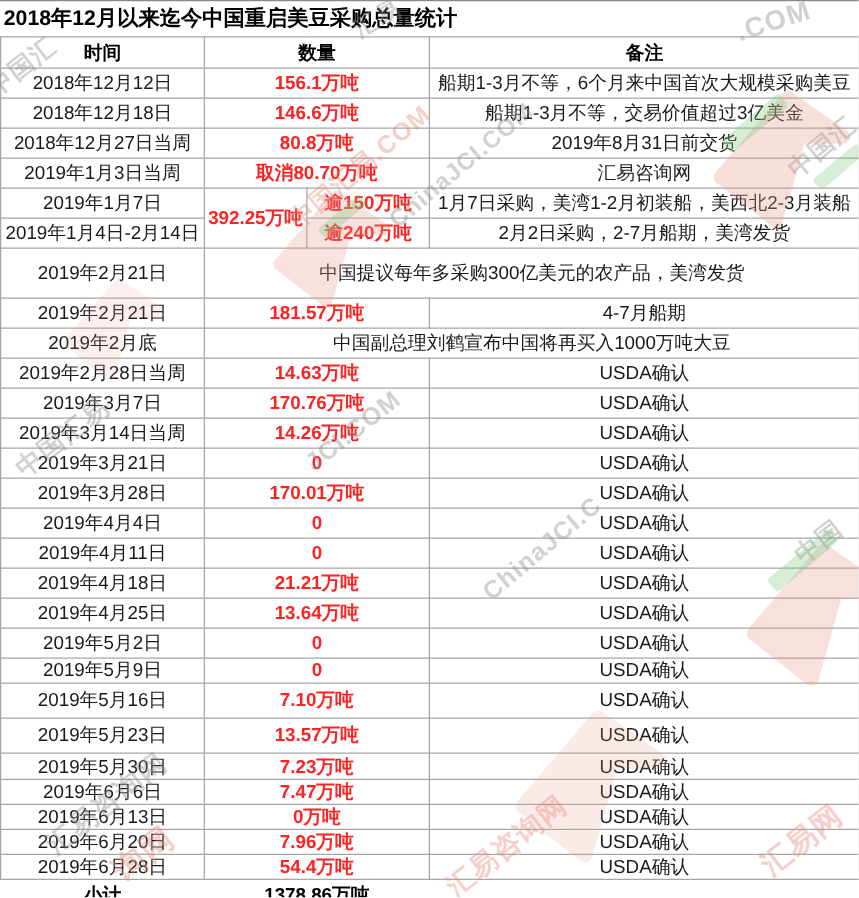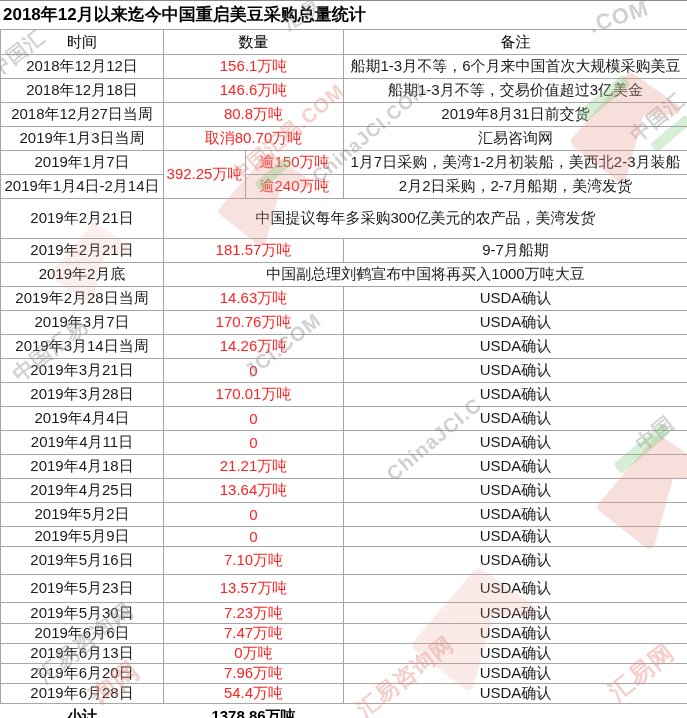--- a/index.html
+++ b/index.html
@@ -33,30 +33,30 @@
   .tbl th,.tbl td{
     border:1px solid #a6a6a6;
     text-align:center;
     vertical-align:middle;
     padding:0;
     font-size:15px;
     white-space:nowrap;
     background:transparent;
   }
   .tbl thead tr{height:25px}
-  .tbl th{font-weight:normal;color:#000;}
+  .tbl th{font-weight:bold;color:#000;}
   .tbl tbody tr{height:24px}
   .tbl tbody tr:nth-child(7){height:40px}
   .tbl tbody tr:nth-child(20){height:20px}
   .tbl tbody tr:nth-child(21),.tbl tbody tr:nth-child(22){height:28px}
   .tbl tbody tr:nth-child(23){height:21px}
   .tbl tbody tr:nth-child(24),.tbl tbody tr:nth-child(25){height:19px}
   .tbl tbody tr:nth-child(26),.tbl tbody tr:nth-child(27){height:18px}
   .tbl tbody tr:nth-child(28){height:25px}
-  td.red{color:#fb2323;}
+  td.red{color:#fb2323;font-weight:bold;}
   tr.subtotal td{
     border-left:none;border-right:none;
     font-weight:bold;color:#000;
   }
   
   .wm-layer{
     position:absolute;inset:0;
     pointer-events:none;
     z-index:5;
     overflow:hidden;
@@ -124,21 +124,21 @@
           <td class="red">逾240万吨</td>
           <td>2月2日采购，2-7月船期，美湾发货</td>
         </tr>
         <tr>
           <td>2019年2月21日</td>
           <td colspan="3">中国提议每年多采购300亿美元的农产品，美湾发货</td>
         </tr>
         <tr>
           <td>2019年2月21日</td>
           <td colspan="2" class="red">181.57万吨</td>
-          <td>9-7月船期</td>
+          <td>4-7月船期</td>
         </tr>
         <tr>
           <td>2019年2月底</td>
           <td colspan="3">中国副总理刘鹤宣布中国将再买入1000万吨大豆</td>
         </tr>
         <tr>
           <td>2019年2月28日当周</td>
           <td colspan="2" class="red">14.63万吨</td>
           <td>USDA确认</td>
         </tr>

